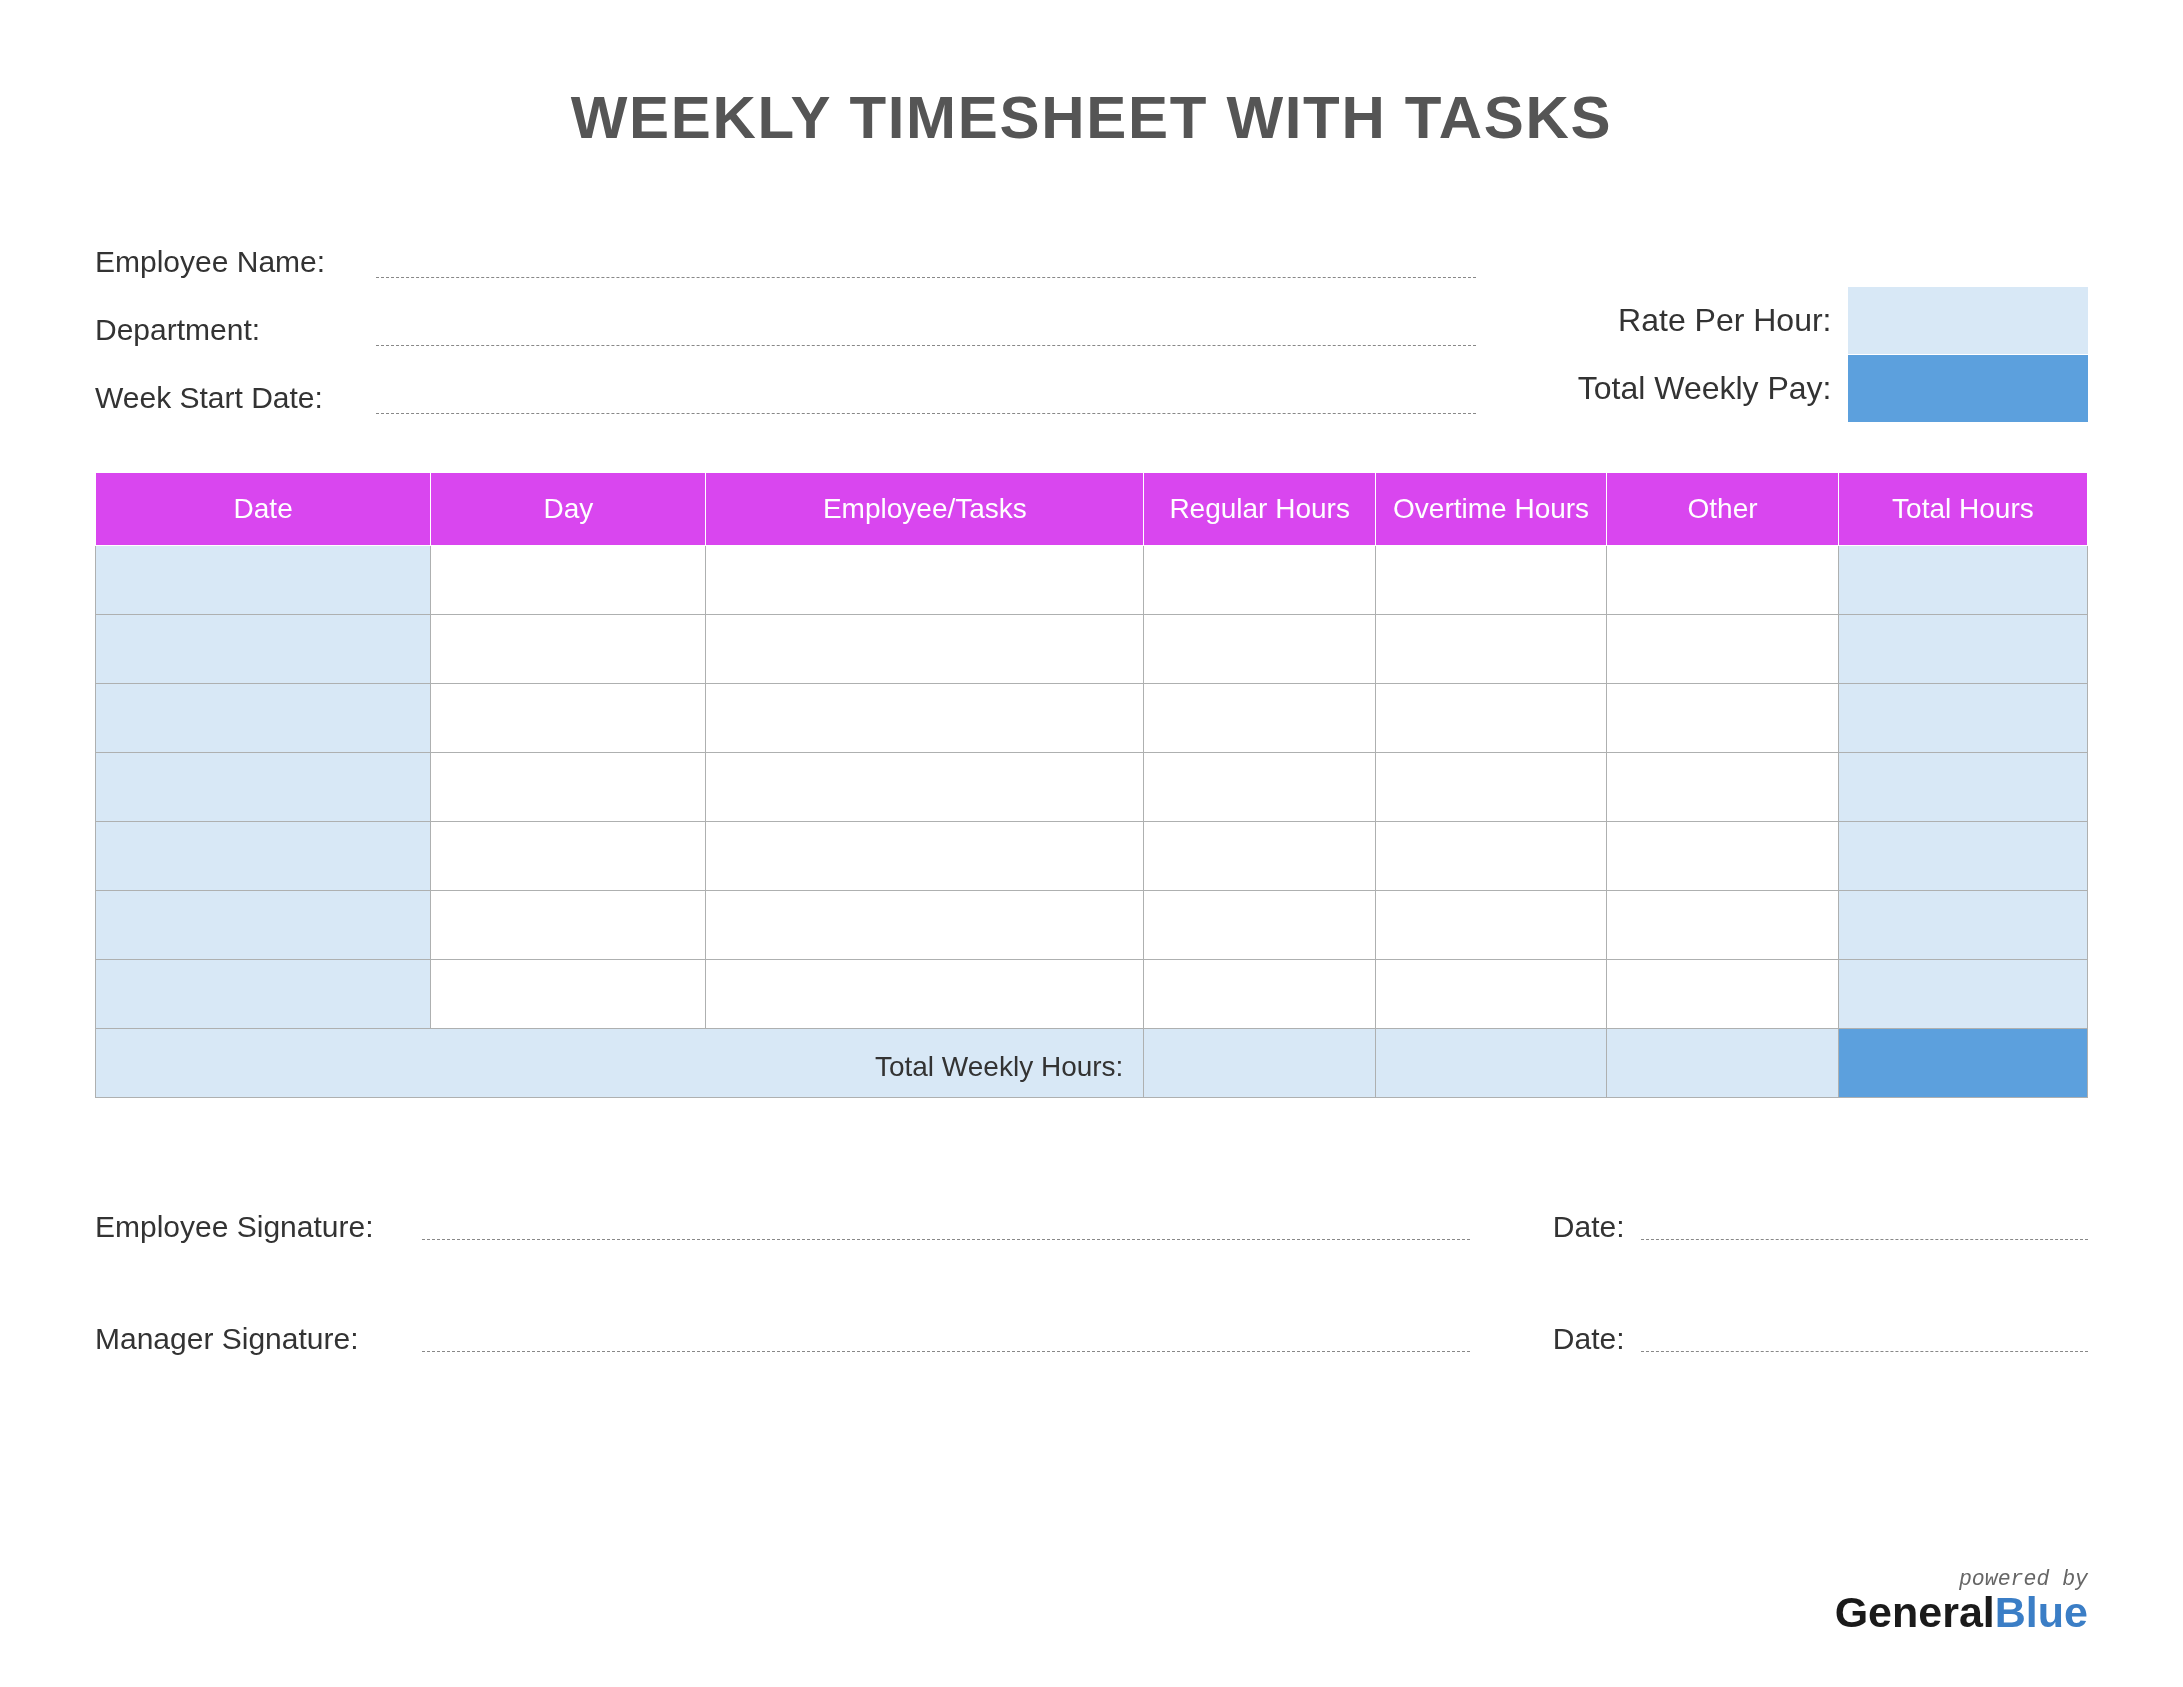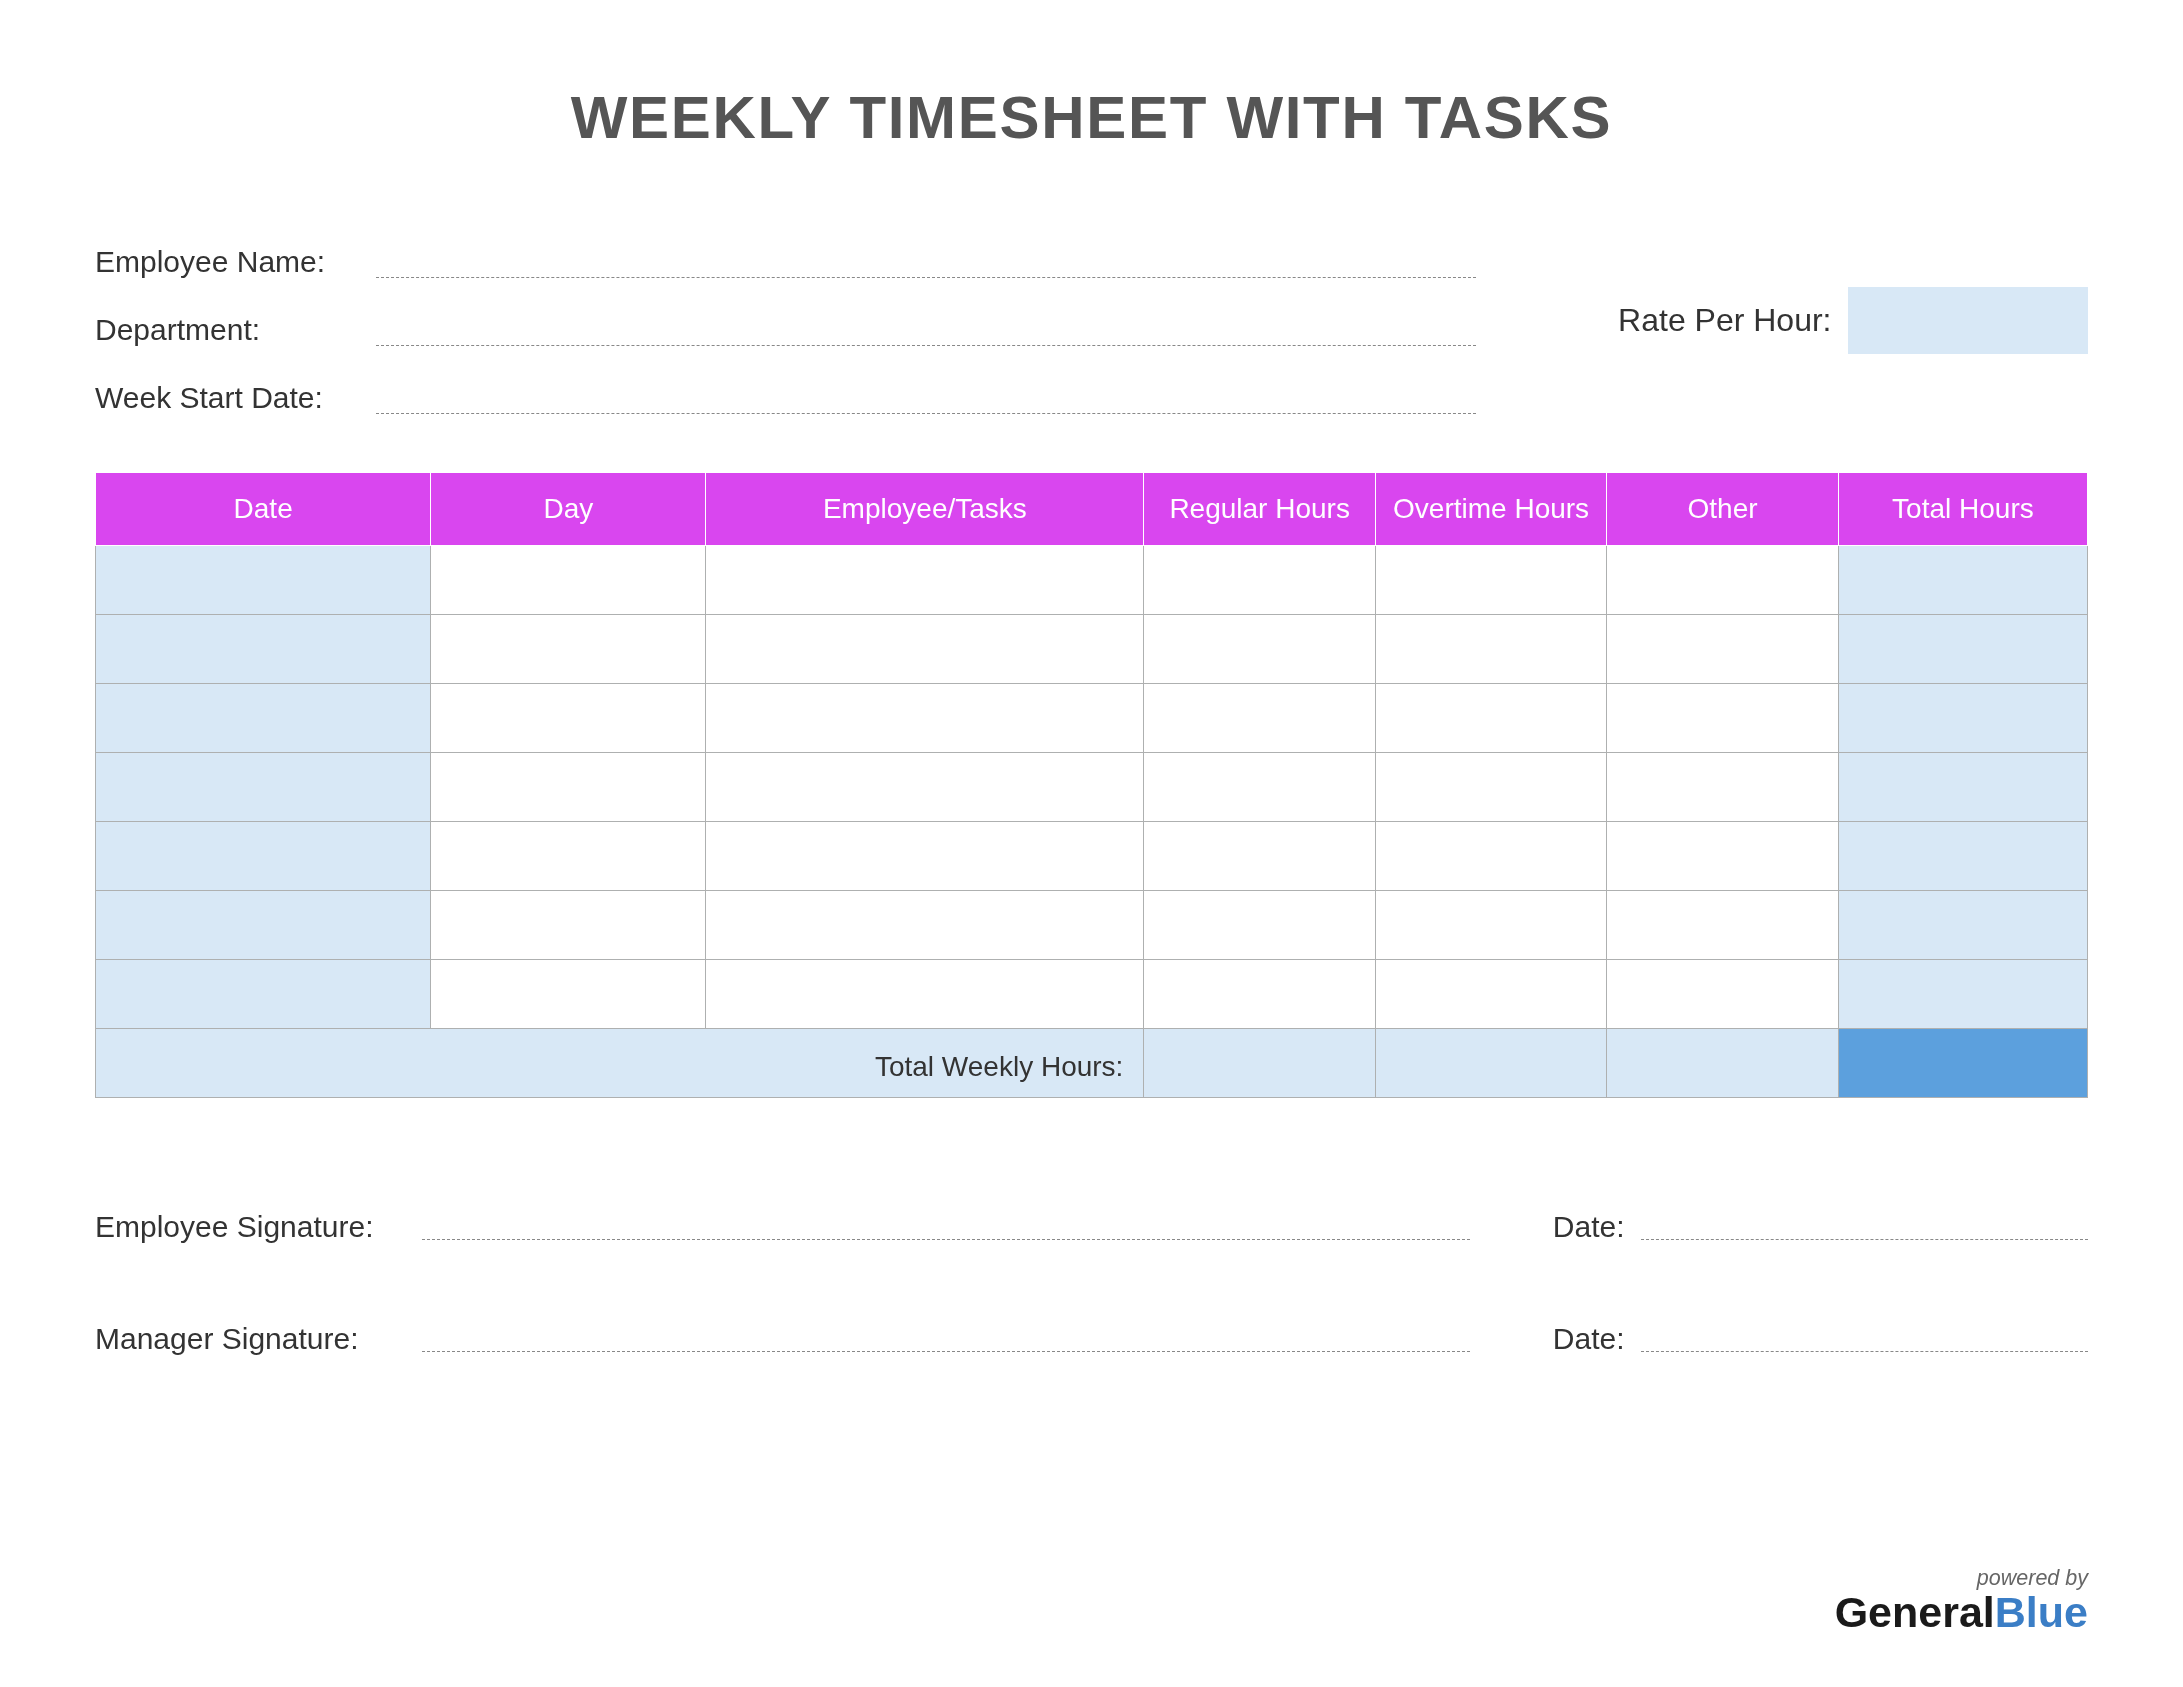--- a/index.html
+++ b/index.html
@@ -143,20 +143,21 @@
       position: absolute;
       right: 95px;
       bottom: 50px;
       text-align: right;
     }
     .powered-by {
       font-size: 21.5px;
       color: #666666;
       font-style: italic;
       margin-bottom: -3.3px;
+      font-family: Liberation Mono, monospace;
     }
     .brand {
       font-size: 43px;
       color: #1a1a1a;
       font-family: "Trebuchet MS", Arial, sans-serif;
     }
     .brand .bold { font-weight: 700; }
     .brand .blue { color: #3b7ec6; font-weight: 700; }
   </style>
 </head>
@@ -176,20 +177,24 @@
     </div>
     <div class="info-row">
       <div class="info-label">Week Start Date:</div>
       <div class="info-line"></div>
     </div>
   </div>
   <div class="info-right">
     <div class="info-right-row">
       <div class="info-right-label">Rate Per Hour:</div>
       <div class="color-box light-blue"></div>
+    </div>
+    <div class="info-right-row">
+      <div class="info-right-label">Total Weekly Pay:</div>
+      <div class="color-box med-blue"></div>
     </div>
   </div>
 </div>
 
 <table class="timesheet-table">
   <thead>
     <tr>
       <th class="col-date">Date</th>
       <th class="col-day">Day</th>
       <th class="col-projects">Employee/Tasks</th>

